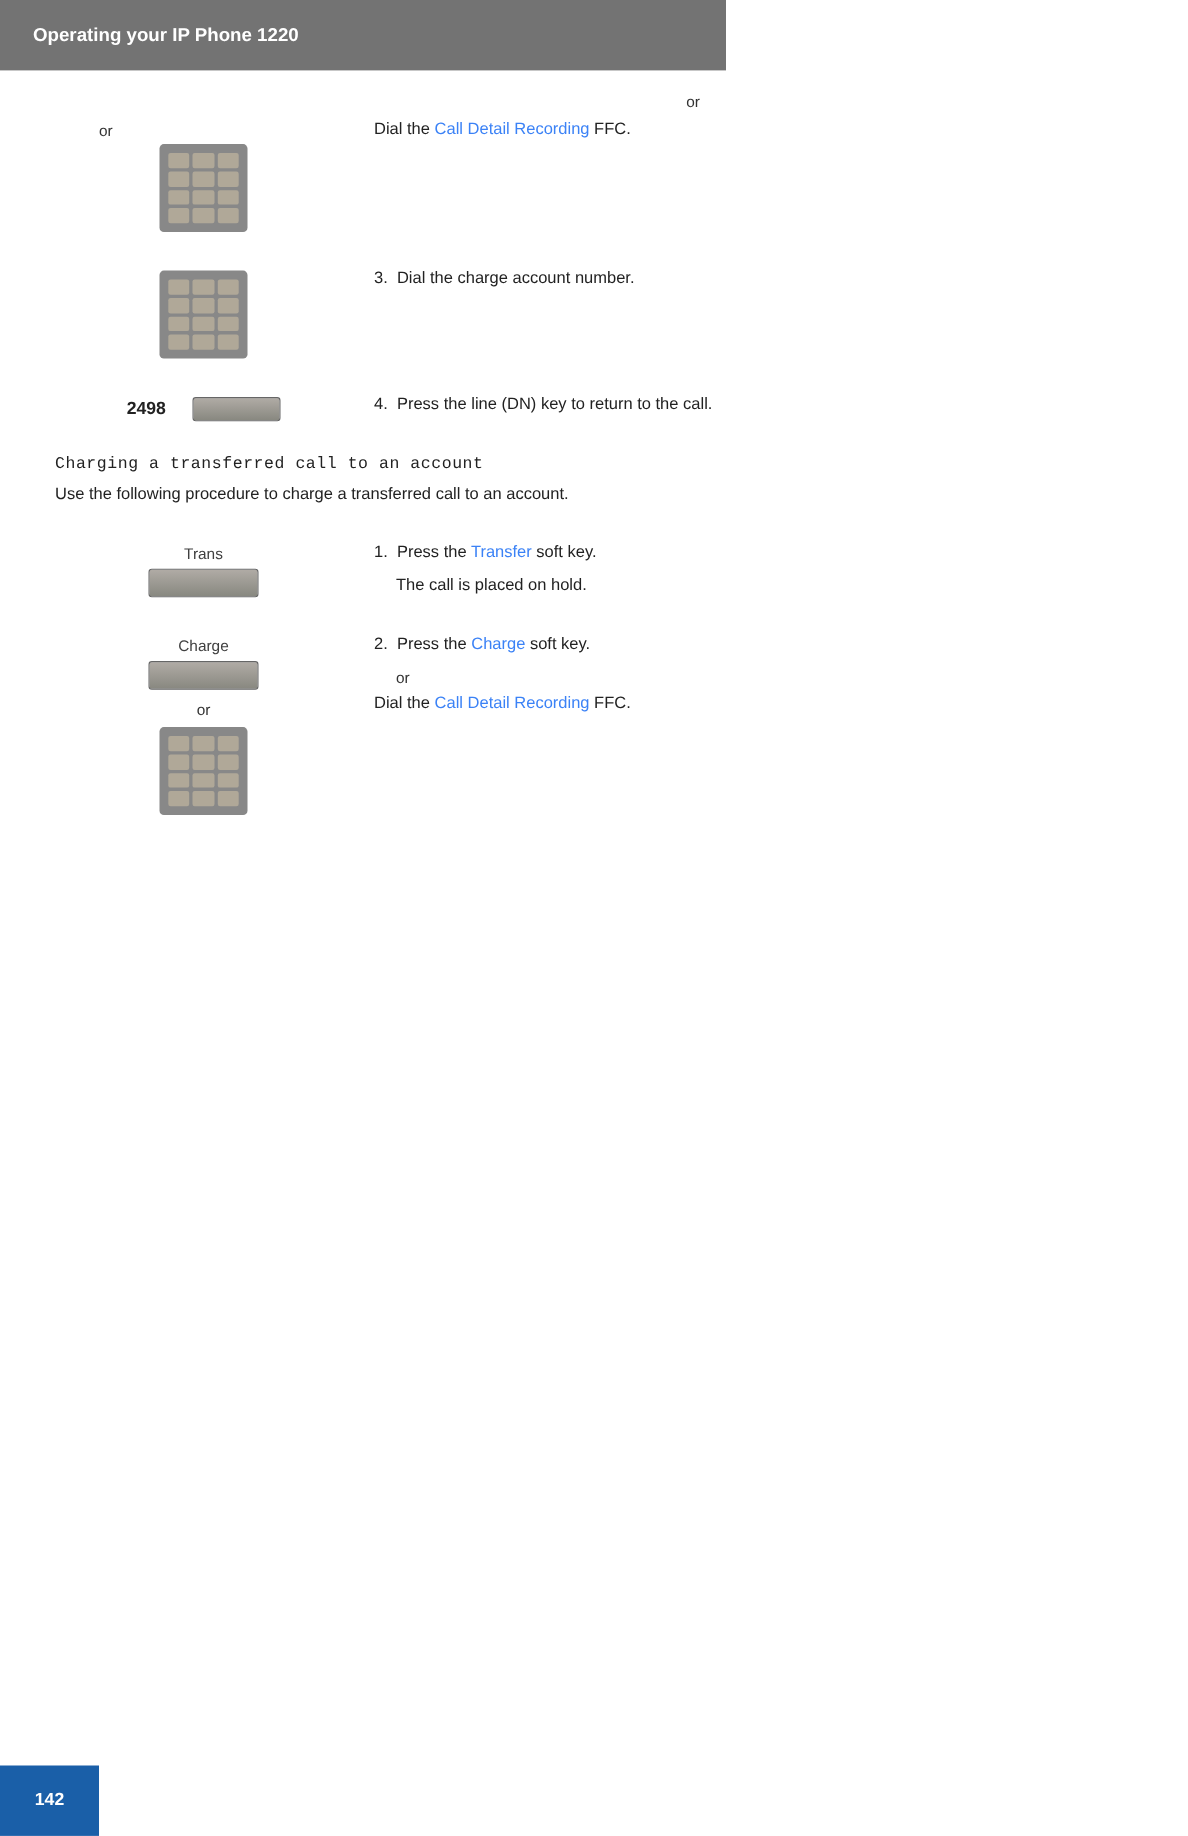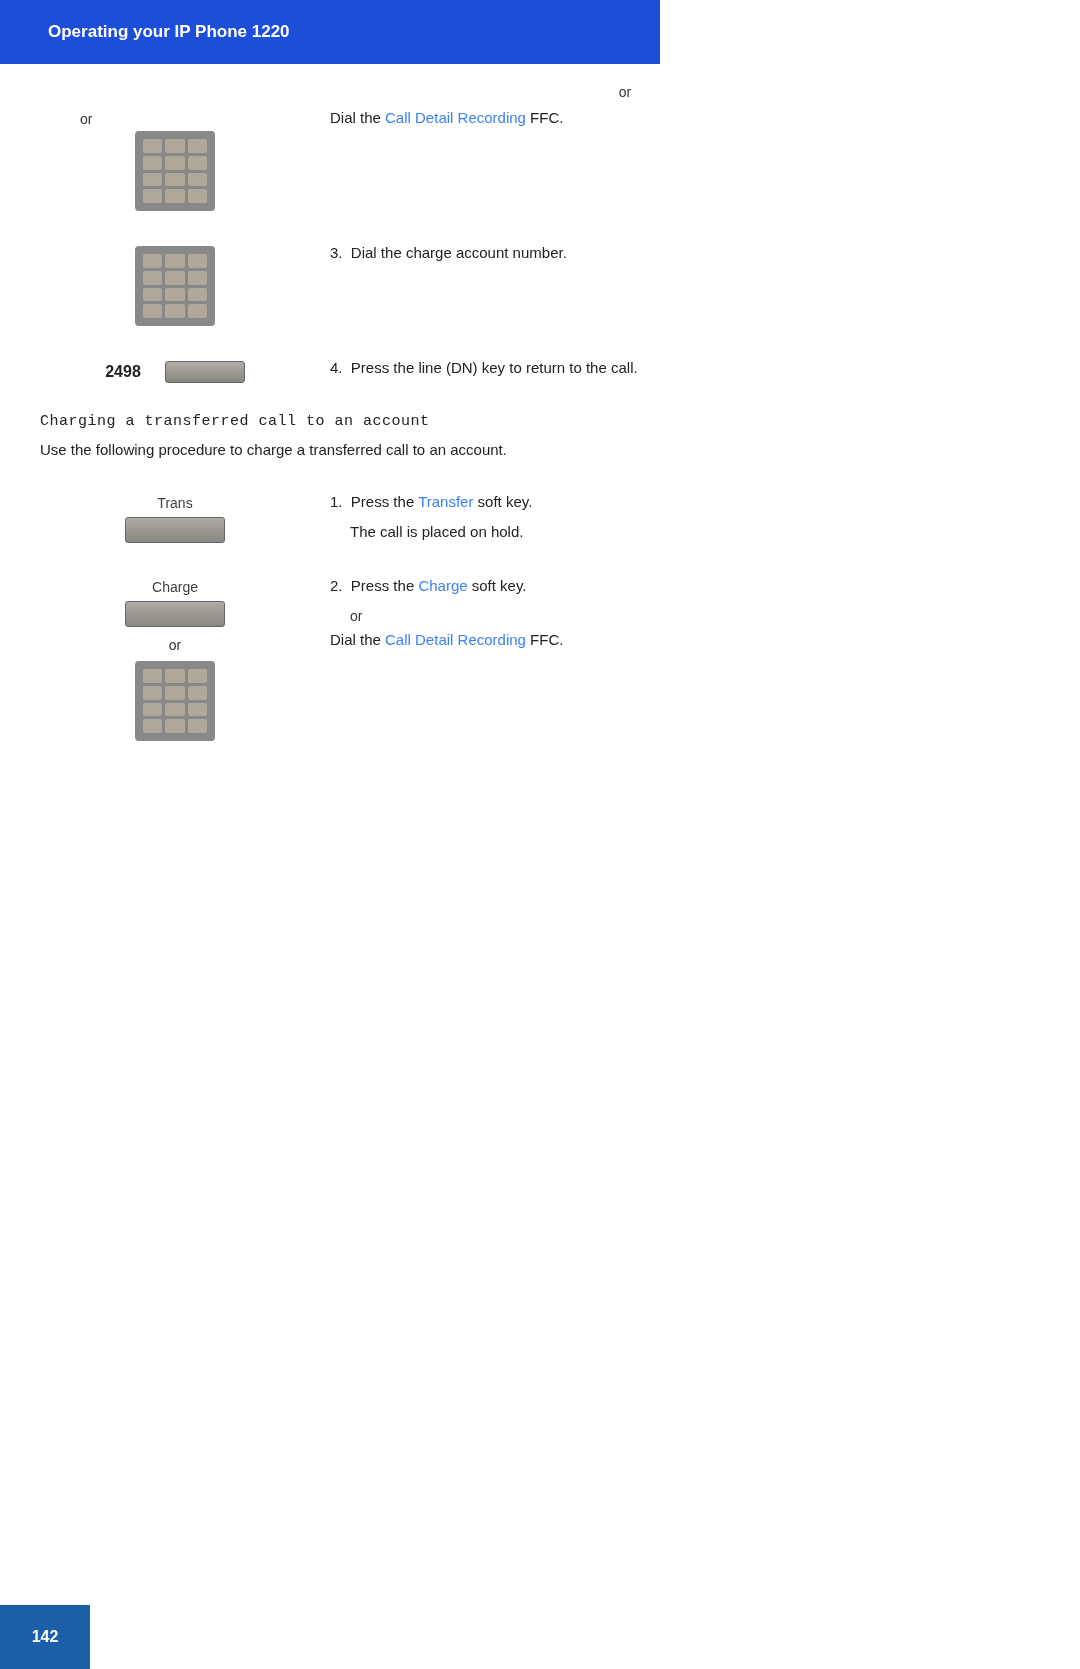--- a/index.html
+++ b/index.html
@@ -7,34 +7,34 @@
       width: 1080px;
       min-height: 1669px;
       background: #ffffff;
       font-family: Arial, sans-serif;
       font-size: 15px;
       color: #222;
       position: relative;
     }
 
     .header-bar {
-      background: #1d4ed8;
+      background: #737373;
       width: 660px;
-      padding: 22px 48px;
+      padding: 22px 30px;
       margin-bottom: 0;
     }
 
     .header-title {
       color: #ffffff;
       font-weight: bold;
       font-size: 17px;
     }
 
     .main-content {
-      padding: 20px 50px 80px 40px;
+      padding: 20px 50px 80px 50px;
     }
 
     .row-section {
       display: flex;
       align-items: flex-start;
       margin-bottom: 30px;
     }
 
     .left-col {
       width: 270px;

